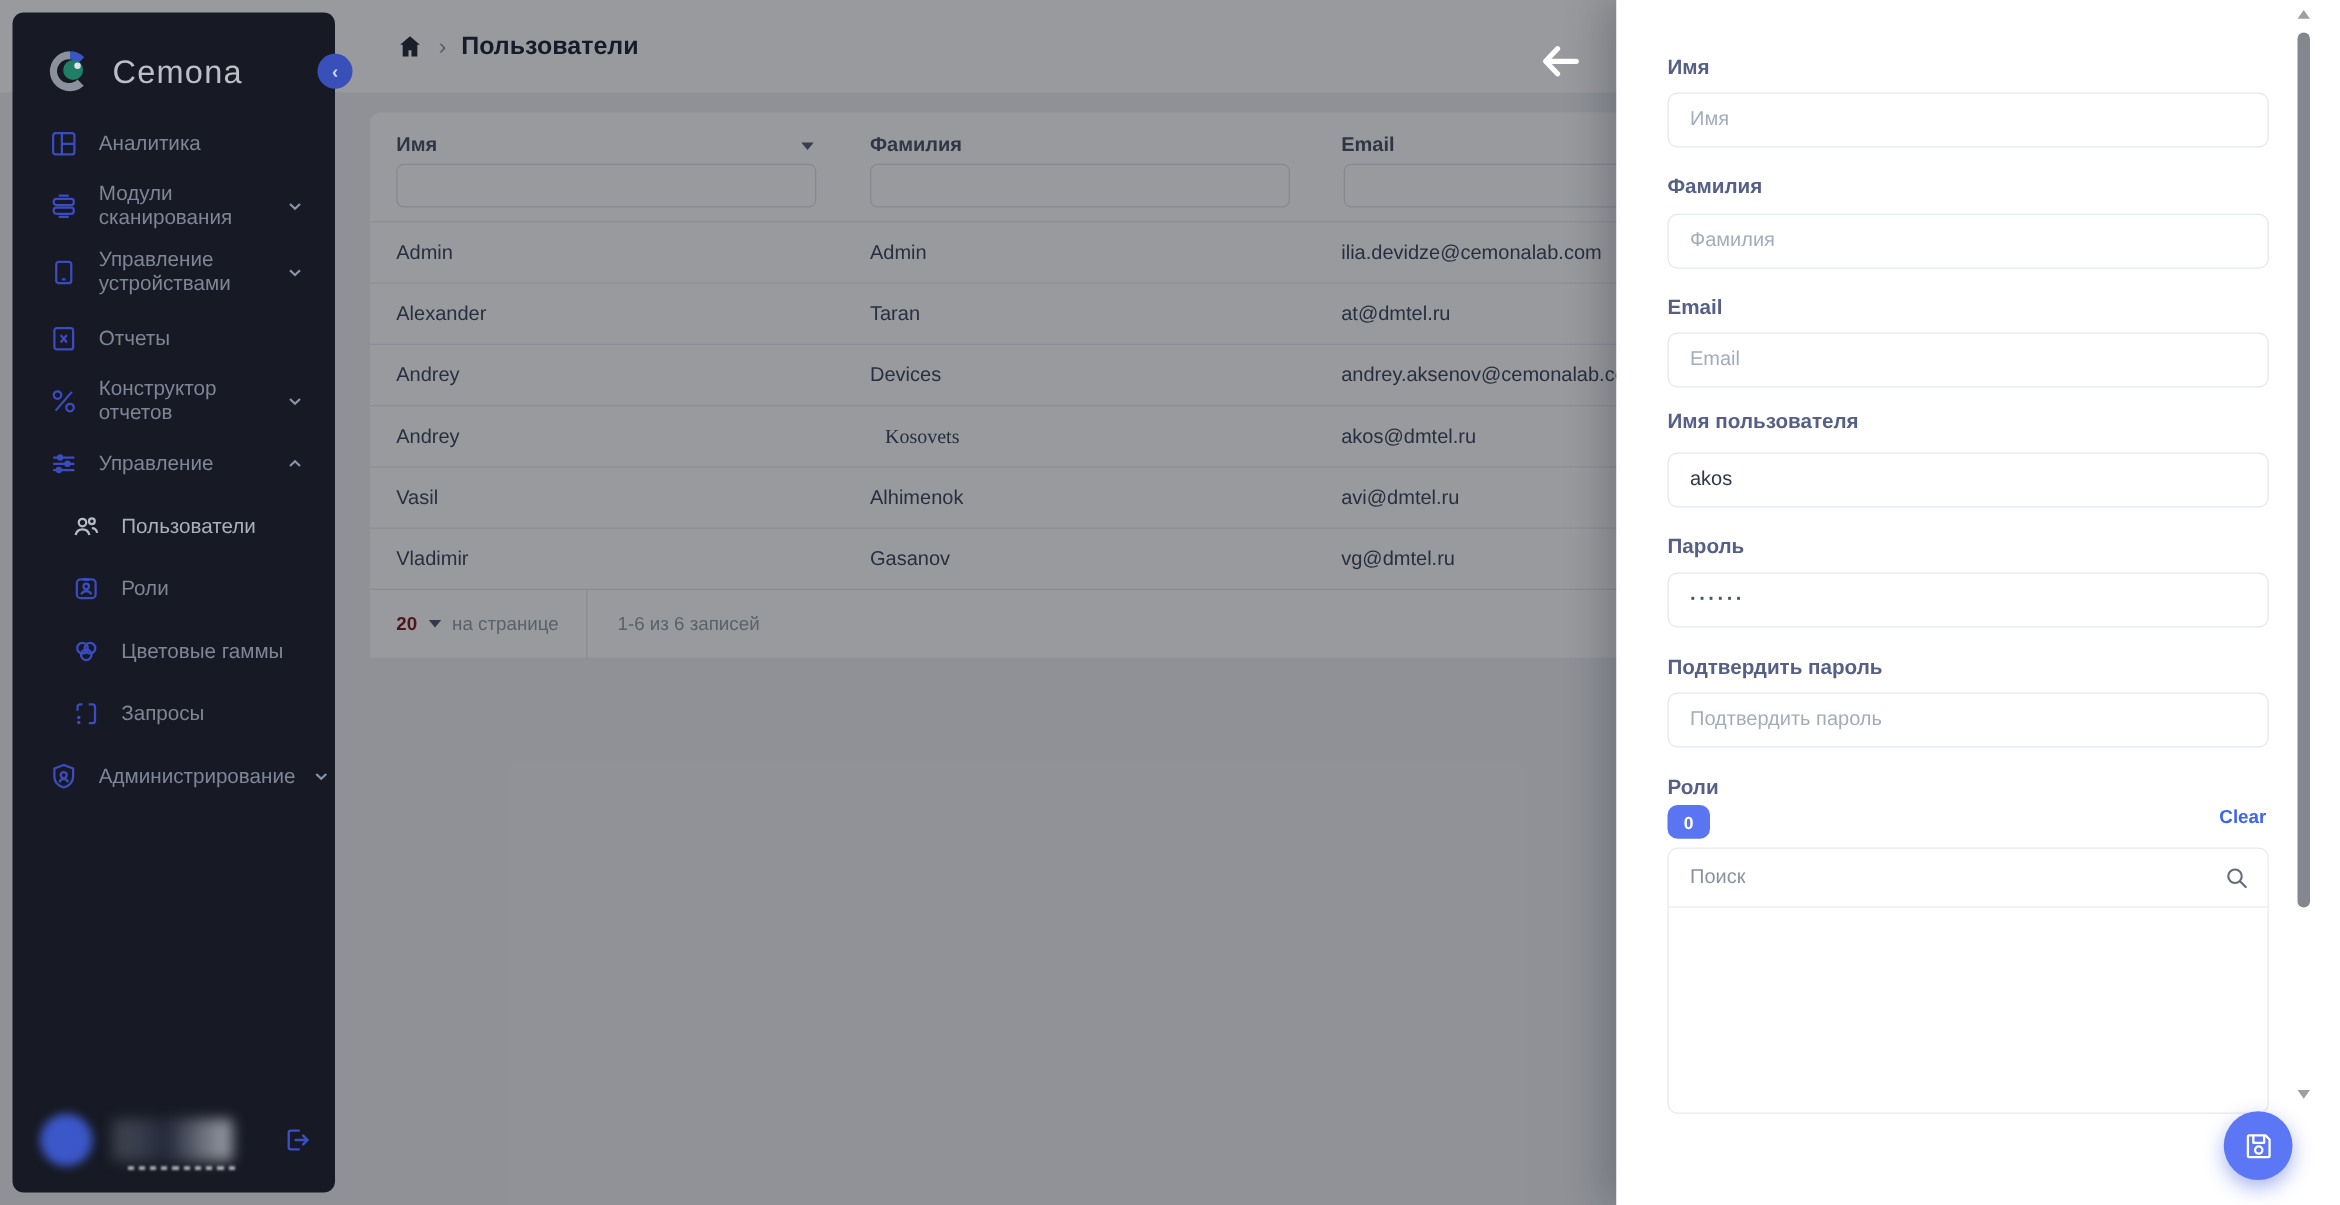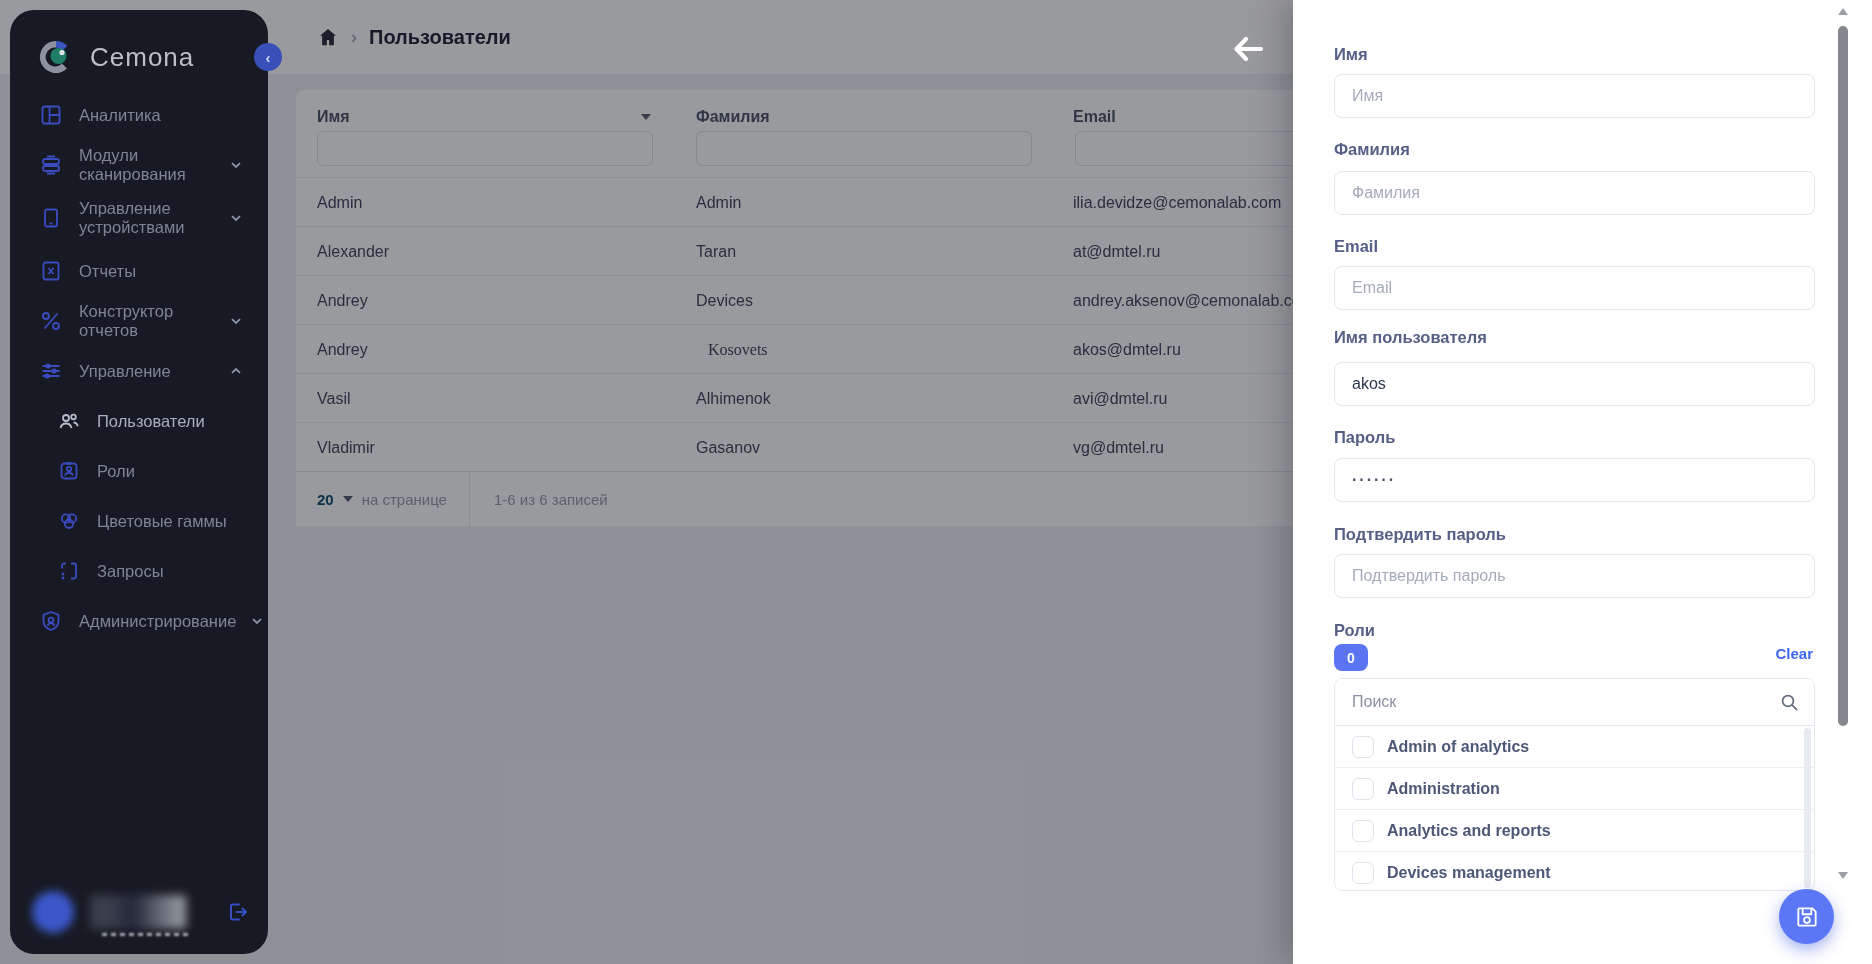--- a/index.html
+++ b/index.html
@@ -15,31 +15,31 @@
 
   .card { position:absolute; left:296px; top:90px; width:1460px; height:436px; background:#ffffff; border-radius:8px 8px 0 0; }
   .thead { position:absolute; top:0; left:0; right:0; height:87px; }
   .th-label { position:absolute; top:18px; font-size:16px; font-weight:600; color:#4b5368; }
   .sort-caret { position:absolute; top:24px; width:0; height:0; border-left:5px solid transparent; border-right:5px solid transparent; border-top:6px solid #5a6174; }
   .th-filter { position:absolute; top:41px; width:336px; height:35px; border:1px solid #dde0ea; border-radius:6px; background:#fff; outline:none; padding:0 10px; font-size:15px; font-family:inherit; }
   .trow { position:absolute; left:0; right:0; height:49px; border-top:1px solid #e9ebf1; }
   .td { position:absolute; top:0; height:49px; display:flex; align-items:center; font-size:16px; font-weight:500; color:#3f4760; white-space:nowrap; }
   .tfoot { position:absolute; left:0; right:0; top:381px; height:55px; border-top:1px solid #e3e6ee; display:flex; align-items:center; }
   .psize { display:flex; align-items:center; gap:9px; padding-left:21px; }
-  .psize-val { font-size:15px; font-weight:600; color:#0c4a6e; }
+  .psize-val { font-size:15px; font-weight:600; color:#7f1d1d; }
   .psize-caret { width:0; height:0; border-left:5px solid transparent; border-right:5px solid transparent; border-top:6px solid #525a70; }
   .psize-suffix { font-size:15px; color:#959baa; }
   .pdivider { width:1px; height:55px; background:#e3e6ee; margin-left:22px; }
   .prange { font-size:15px; color:#959baa; margin-left:24px; }
 
   
   .overlay { position:absolute; inset:0; background:rgba(13,15,22,0.42); z-index:40; }
 
   
-  .sidebar { position:absolute; left:10px; top:10px; bottom:10px; width:258px; background:#171a24; border-radius:24px; z-index:45; }
+  .sidebar { position:absolute; left:10px; top:10px; bottom:10px; width:258px; background:#171a24; border-radius:9px; z-index:45; }
   .logo-row { display:flex; align-items:center; gap:14px; padding:22px 0 0 26px; height:72px; }
   .logo-text { font-size:26px; font-weight:500; color:#bcbfc7; letter-spacing:1px; }
   .collapse-btn { position:absolute; right:-14px; top:33px; width:28px; height:28px; border-radius:50%; background:#3950b8; color:#cdd4ea; font-size:15px; font-weight:700; display:flex; align-items:center; justify-content:center; cursor:pointer; }
   .nav { position:absolute; top:80px; left:0; right:0; }
   .nav-item { position:relative; display:flex; align-items:center; gap:15px; padding:0 26px 0 28px; height:50px; cursor:pointer; }
   .nav-item.two-line { height:56px; }
   .nav-item.sub { padding-left:46px; }
   .nlabel { font-size:16.5px; color:#7e8596; line-height:1.15; flex:1; }
   .nav-item.active .nlabel { color:#a9b0bd; }
   .chev { display:flex; }
@@ -352,39 +352,20 @@
   <div class="roles-box">
     <div class="roles-search">
       <input placeholder="Поиск" style="">
       <span class="search-ico">
         <svg width="21" height="21" viewBox="0 0 21 21" fill="none" stroke="#666c7c" stroke-width="1.7">
             <circle cx="9" cy="9" r="5.4"></circle>
             <path d="M13.2 13.2 17.6 17.6" stroke-linecap="round"></path>
           </svg>
       </span>
     </div>
-    <div class="roles-list">
-      <div class="role-row">
-        <span class="role-check"></span>
-        <span class="role-label">Admin of analytics</span>
-      </div>
-      <div class="role-row">
-        <span class="role-check"></span>
-        <span class="role-label">Administration</span>
-      </div>
-      <div class="role-row">
-        <span class="role-check"></span>
-        <span class="role-label">Analytics and reports</span>
-      </div>
-      <div class="role-row">
-        <span class="role-check"></span>
-        <span class="role-label">Devices management</span>
-      </div>
-      <div class="roles-scroll"></div>
-    </div>
   </div>
 
   <div class="dscroll-track">
     <span class="scroll-arrow up"></span>
     <div class="dscroll-thumb"></div>
     <span class="scroll-arrow down"></span>
   </div>
 </div>
 
 <div class="save-fab">

